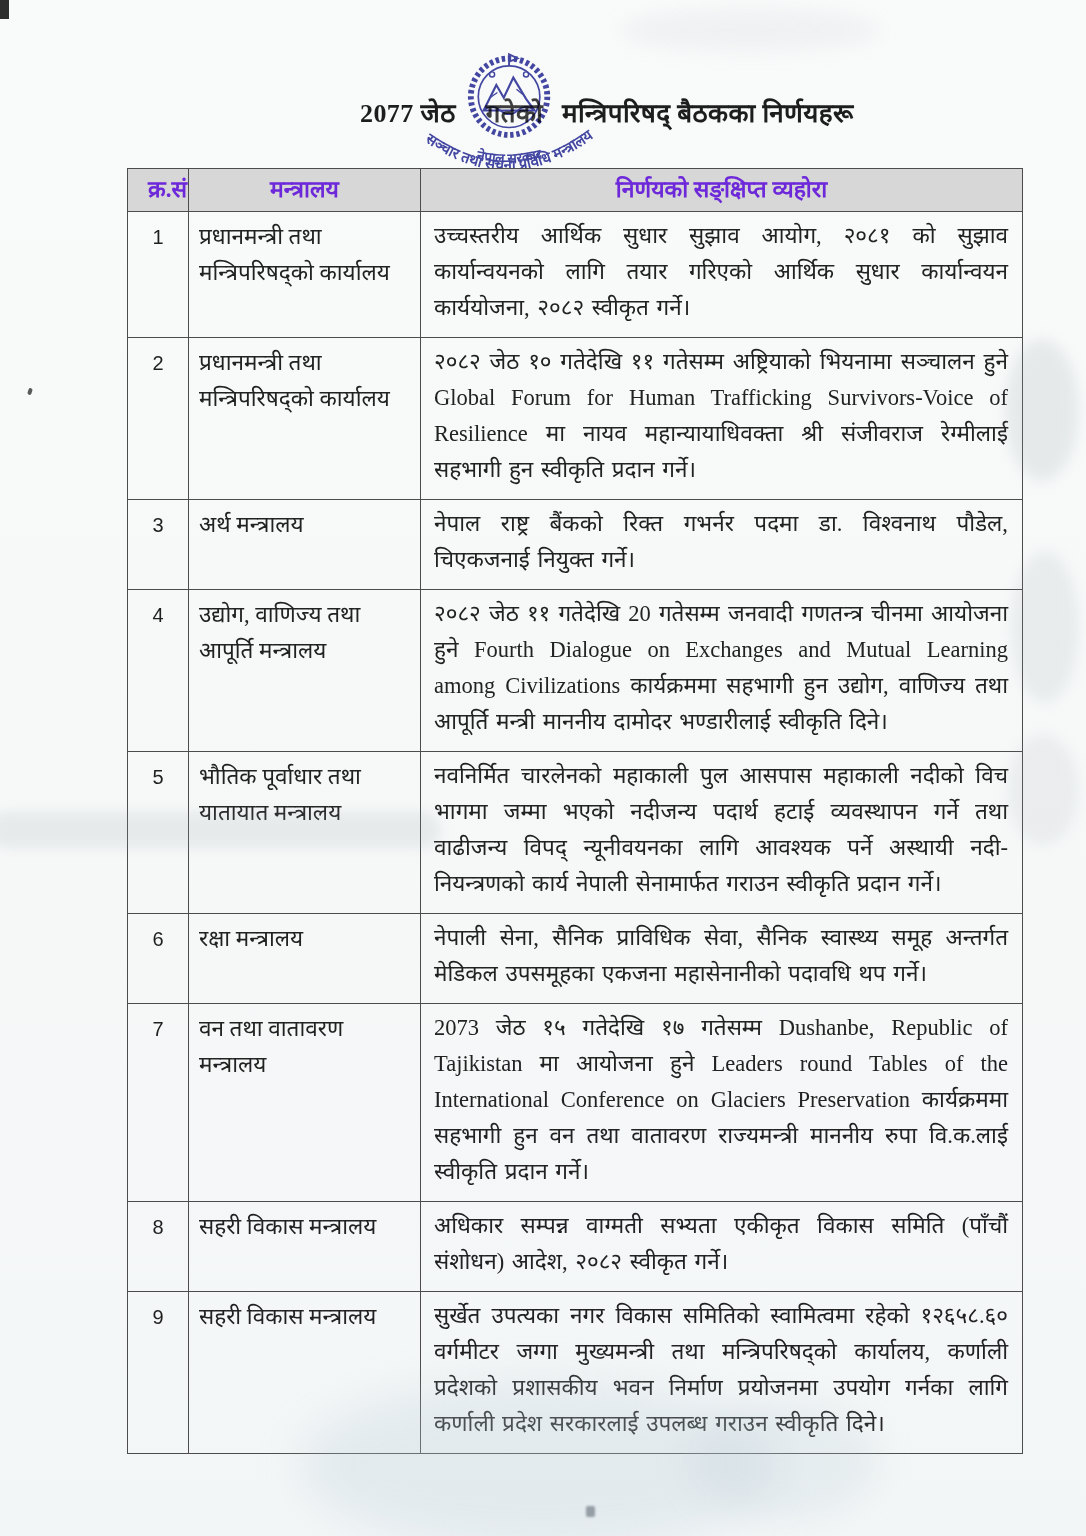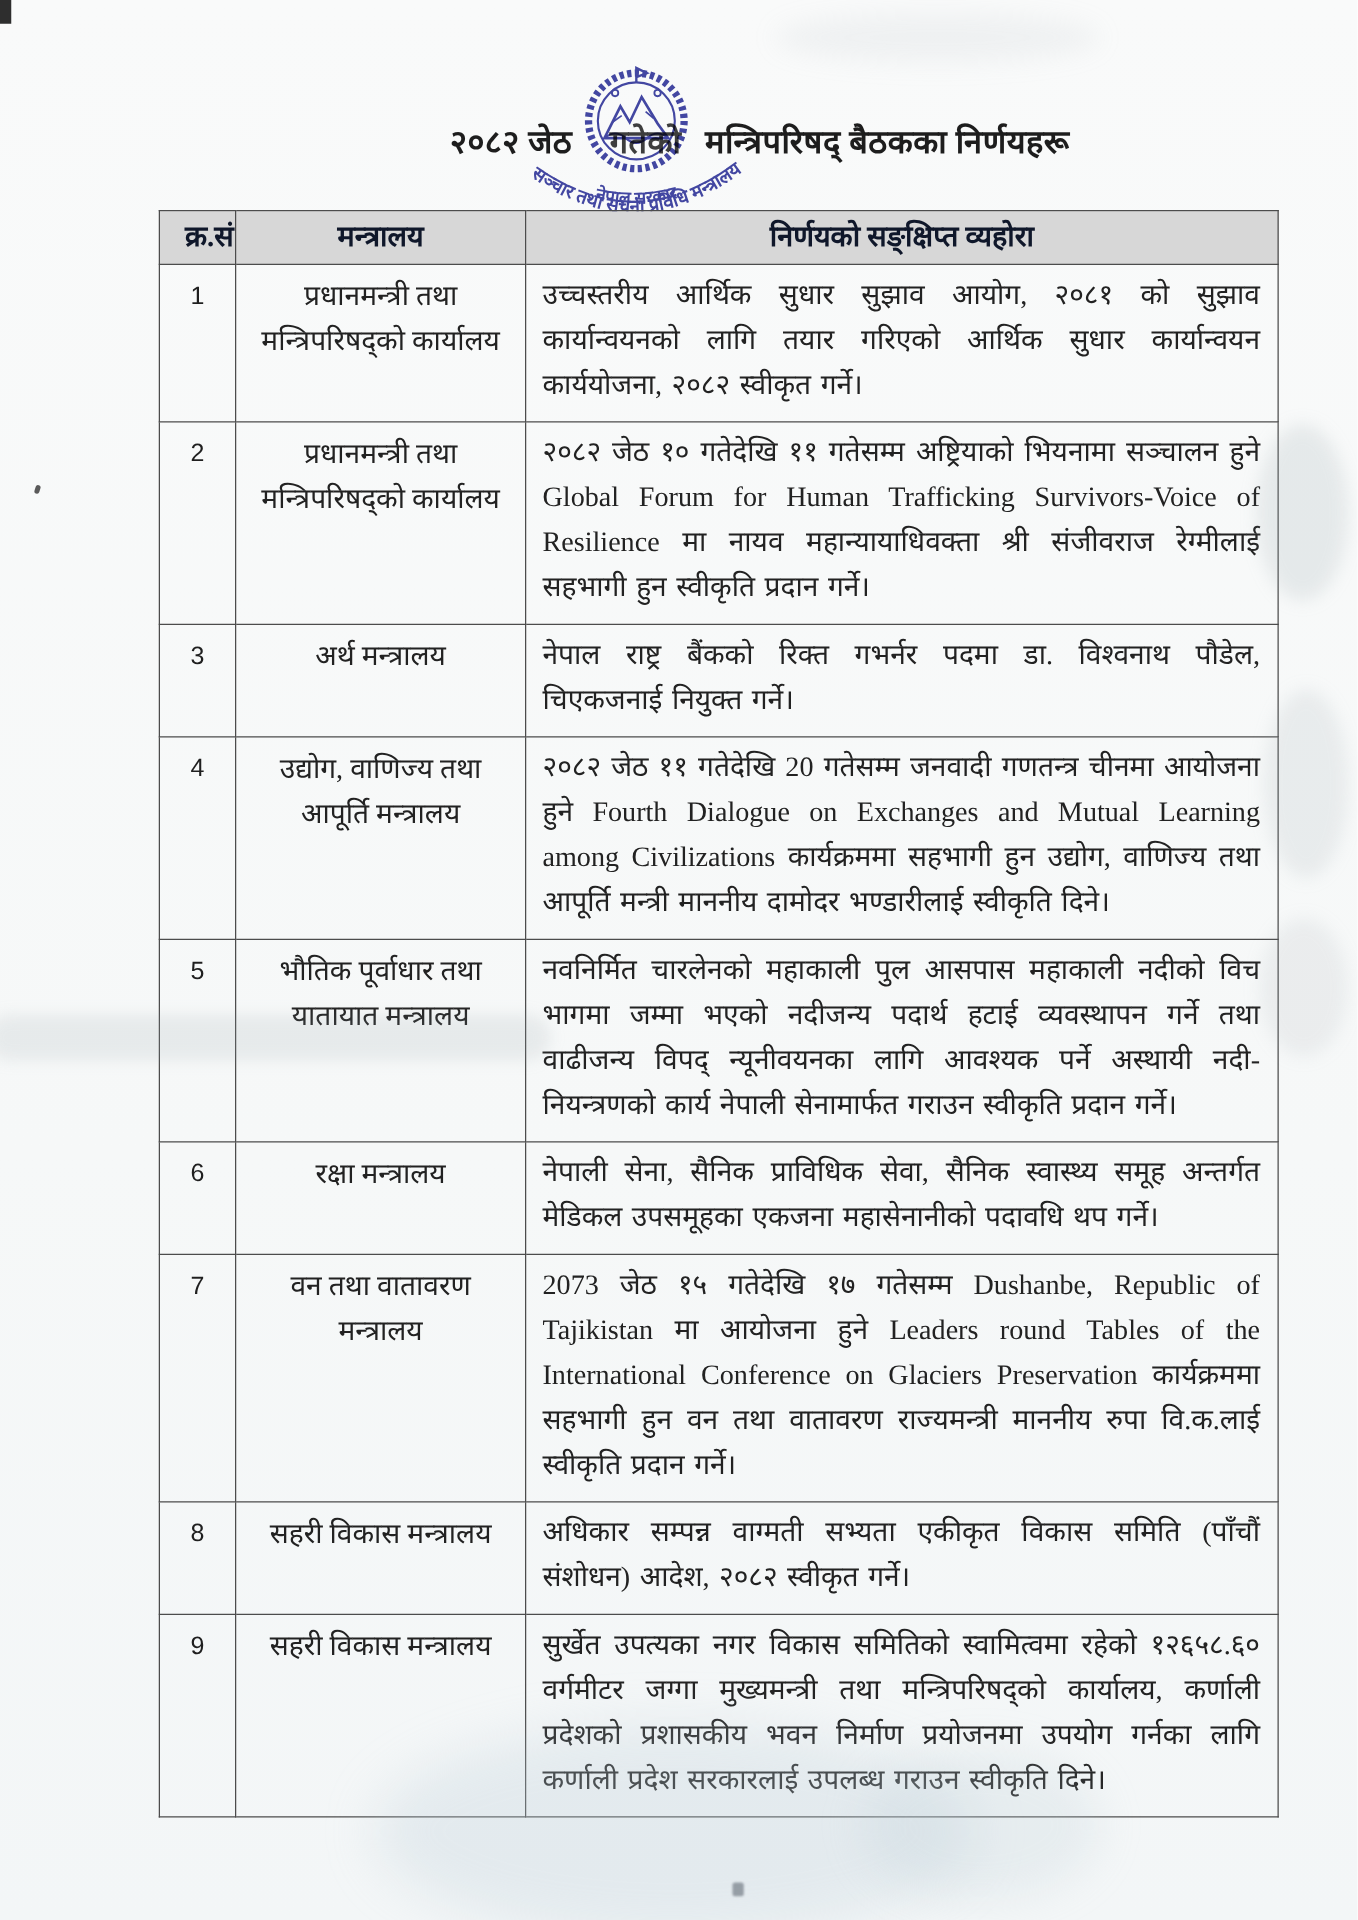--- a/index.html
+++ b/index.html
@@ -31,51 +31,51 @@
   .s-loc{font-size:12px;}
   
   table.decisions{
     position:absolute;left:127px;top:168px;width:895px;
     border-collapse:collapse;table-layout:fixed;
     color:#222;font-size:22.5px;line-height:1.6;
   }
   .decisions th,.decisions td{border:1.6px solid #4c4c4c;}
   .decisions th{
     background:var(--header-bg);font-weight:700;font-size:23px;
-    height:38px;padding:2px 20px;color:#0f172a;
+    height:38px;padding:2px 20px;color:#6d28d9;
   }
   .col-sn{width:61px;}
   .col-min{width:232px;}
   .col-dec{width:602px;}
   td.c-sn{
     text-align:center;vertical-align:top;padding-top:9px;
     font-family:"Liberation Sans", sans-serif;font-size:20px;color:#1f1f1f;
   }
-  td.c-min{text-align:center;vertical-align:top;padding:7px 10px 9px;}
+  td.c-min{vertical-align:top;padding:7px 10px 9px;}
   td.c-dec{text-align:justify;vertical-align:top;padding:6px 14px 11px 13px;word-spacing:2px;margin-left:43px;}
   
   .stain{position:absolute;border-radius:50%;pointer-events:none;}
   .st-r1{left:1006px;top:340px;width:72px;height:140px;background:rgba(145,158,168,.18);filter:blur(7px);}
   .st-r2{left:1012px;top:552px;width:66px;height:150px;background:rgba(145,158,168,.15);filter:blur(7px);}
   .st-r3{left:1008px;top:735px;width:70px;height:110px;background:rgba(145,158,168,.12);filter:blur(7px);}
   .st-left-band{left:-10px;top:812px;width:450px;height:36px;border-radius:18px;background:rgba(150,162,170,.16);filter:blur(6px);}
   .st-bottom1{left:300px;top:1380px;width:480px;height:170px;background:rgba(185,203,215,.28);filter:blur(20px);}
   .st-bottom2{left:690px;top:1400px;width:190px;height:120px;background:rgba(185,203,215,.22);filter:blur(16px);}
   .st-top{left:620px;top:10px;width:260px;height:40px;background:rgba(170,182,190,.12);filter:blur(10px);}
   .dot-left{position:absolute;left:28px;top:388px;width:4px;height:7px;background:#5a5a5a;border-radius:2px;transform:rotate(18deg);}
   .mark-bottom{position:absolute;left:586px;top:1506px;width:9px;height:11px;background:rgba(85,95,105,.55);border-radius:2px;filter:blur(1px);}
   .corner-mark{position:absolute;left:0;top:0;width:9px;height:19px;background:#2e2e2e;}
 </style>
 </head>
 <body>
 
 <div class="page">
 
   <div class="title">
-    <span>२०८२ जेठ</span><span class="obscured">गतेको</span>
+    <span>2077 जेठ</span><span class="obscured">गतेको</span>
     <span>मन्त्रिपरिषद् बैठकका निर्णयहरू</span>
   </div>
 
   <svg class="stamp" viewBox="0 0 200 162">
     <g>
 
       <circle class="ln" cx="101" cy="44" r="36" stroke-width="5.5" stroke-dasharray="3.2 2.6"></circle>
       <circle class="ln" cx="101" cy="44" r="29" stroke-width="1.6"></circle>
 
       <path class="ln" d="M101,15 L101,4 L109,8 L101,11" stroke-width="1.8"></path>

